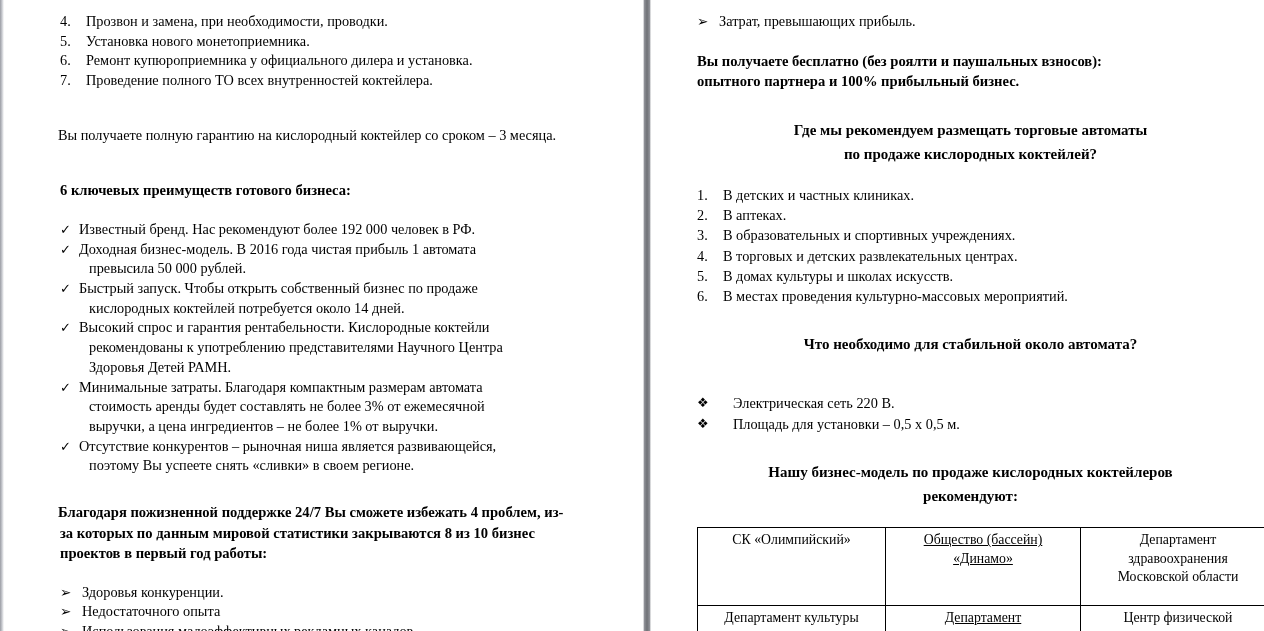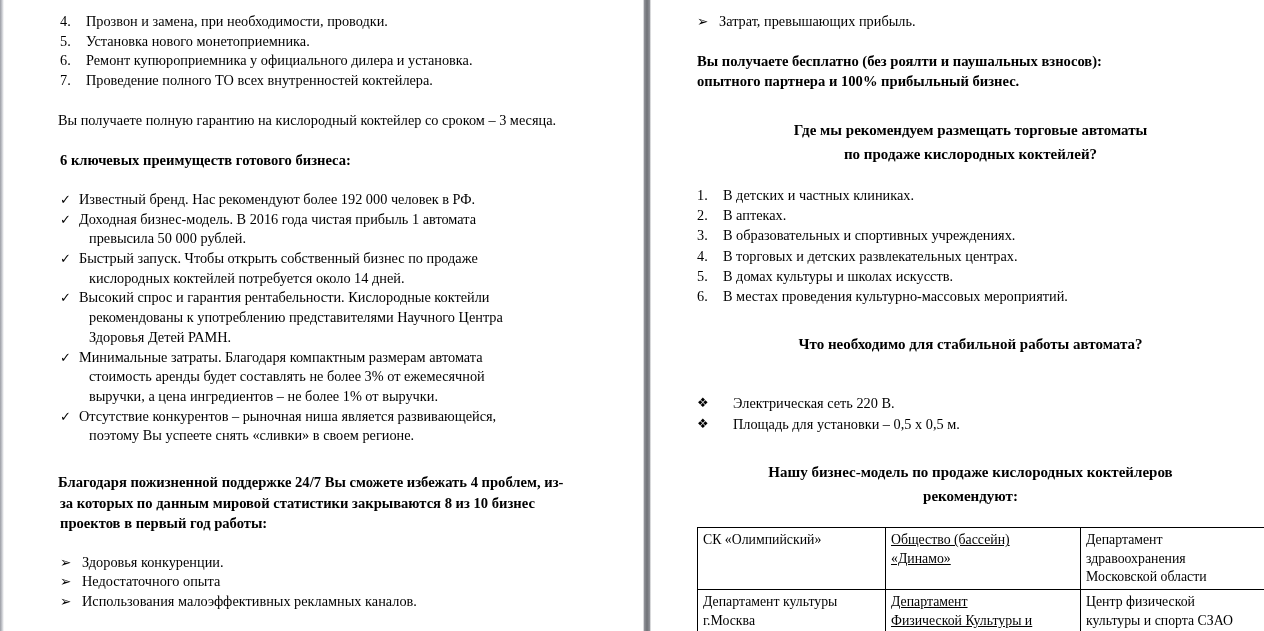--- a/index.html
+++ b/index.html
@@ -40,21 +40,21 @@
     height: 631px;
     background: #ffffff;
     box-sizing: border-box;
   }
   .col-left  { left: 4px;   width: 639px; padding: 12px 34px 0 56px; }
   .col-right { left: 651px; width: 613px; padding: 12px 20px 0 46px; }
 
   .para {
     font-size: 14.3px;
     line-height: 19.6px;
-    margin: 1px;
+    margin: 16px;
   }
   .spacer-sm { height: 11px; }
   .spacer-md { height: 19px; }
   .spacer-lg { height: 26px; }
 
   .heading {
     font-size: 14.6px;
     line-height: 20.5px;
     font-weight: bold;
     text-align: left;
@@ -114,24 +114,25 @@
   .rnum-list li { padding-left: 26px; line-height: 20.3px; }
 
   table.rec-table {
     border-collapse: collapse;
     width: 545px;
     margin-left: 0px;
     table-layout: fixed;
   }
   table.rec-table td {
     border: 1px solid #000000;
+    text-align: center;
     vertical-align: top;
     font-size: 13.8px;
     line-height: 18.4px;
-    padding: 3px 5px 0 5px;
+    padding: 3px 5px 16px 5px;
   }
   .tcell-pad-r1 { height: 58px; }
   .tcell-pad-r2 { height: 52px; }
   .col-w1 { width: 177px; }
   .col-w2 { width: 184px; text-decoration: underline; }
   .col-w3 { width: 184px; }
 </style>
 </head>
 <body>
 
@@ -274,21 +275,21 @@
         <span class="li-text">В домах культуры и школах искусств.</span>
       </li>
       <li>
         <span class="bullet">6.</span>
         <span class="li-text">В местах проведения культурно-массовых мероприятий.</span>
       </li>
     </ol>
 
     <div class="spacer-lg"></div>
 
-    <p class="heading-lg">Что необходимо для стабильной работы автомата?</p>
+    <p class="heading-lg">Что необходимо для стабильной около автомата?</p>
 
     <div class="spacer-lg"></div>
     <div class="spacer-sm"></div>
 
     <ul class="list diamond-list">
       <li>
         <span class="bullet">❖</span>
         <span class="li-text">Электрическая сеть 220 В.</span>
       </li>
       <li>

